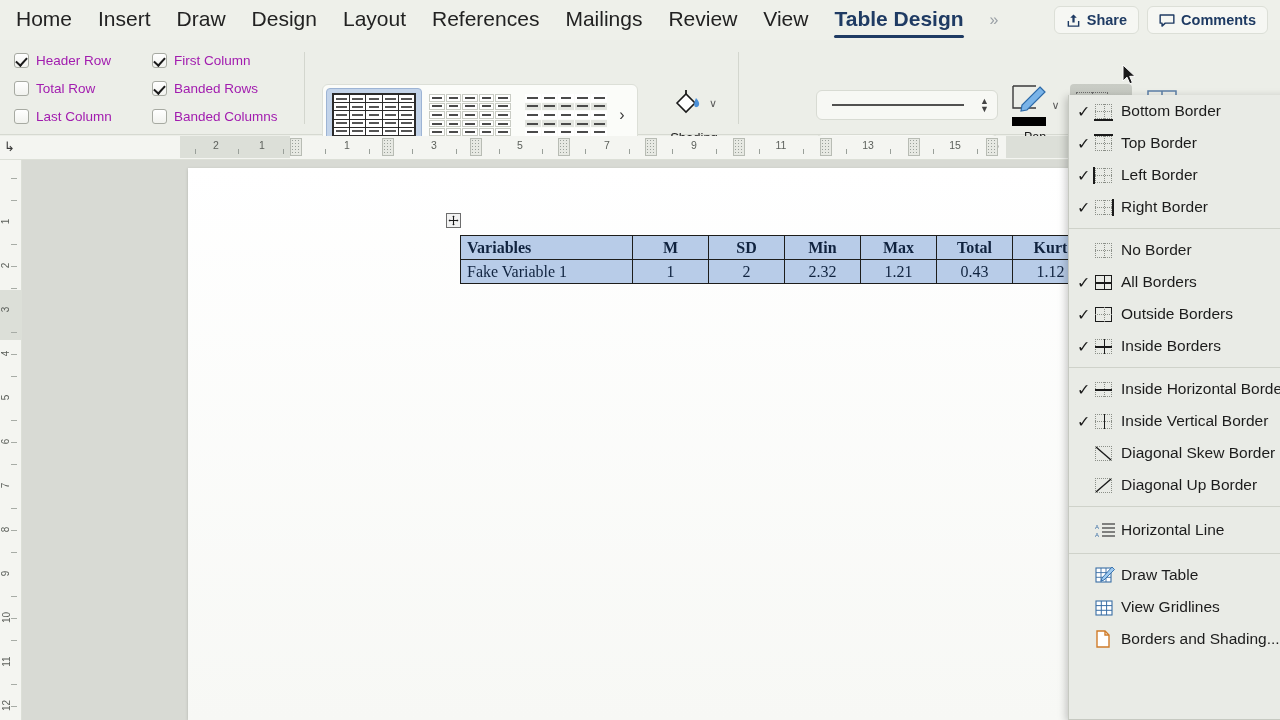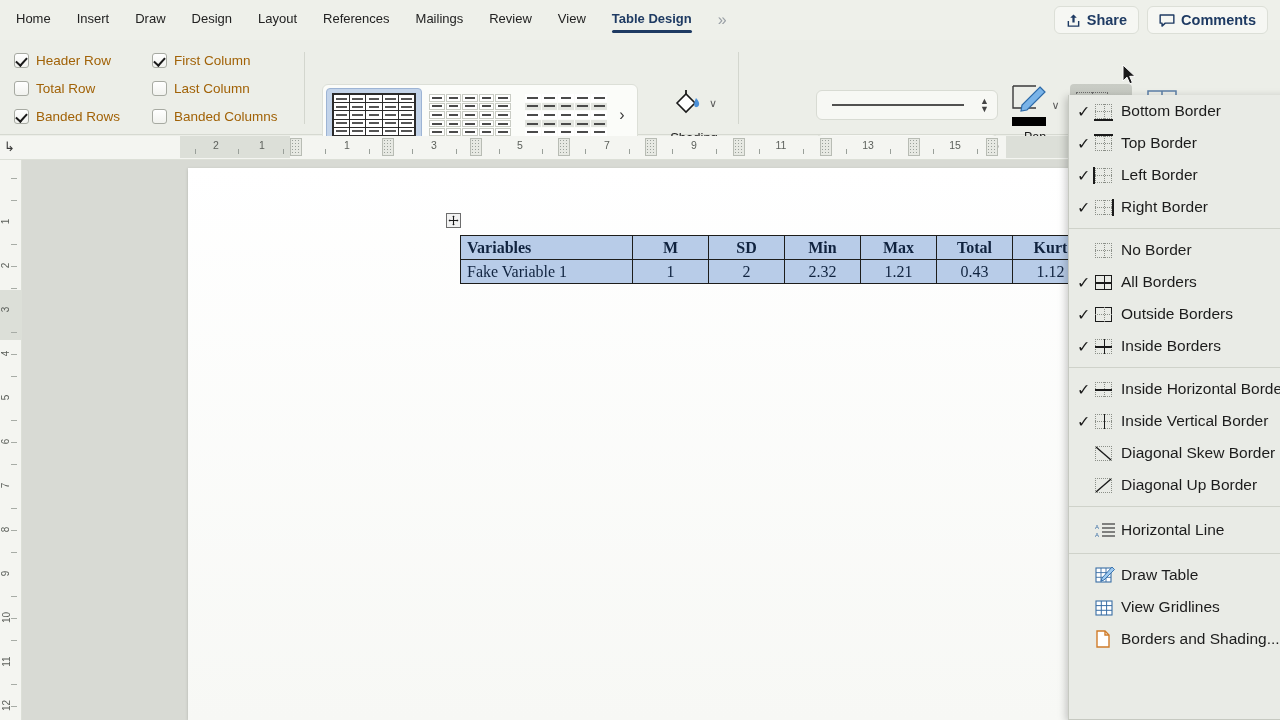--- a/index.html
+++ b/index.html
@@ -12,21 +12,21 @@
   }
   #app { position: relative; width: 1280px; height: 720px; }
 
   
   .tabbar {
     position: absolute; left:0; top:0; width:1280px; height:40px;
     background:#eef0ea;
     display:flex; align-items:center;
   }
   .tab {
-    font-size:13px; color:#222; padding:0 0 3px 0; margin-right:26px;
+    font-size:21px; color:#222; padding:0 0 3px 0; margin-right:26px;
     white-space:nowrap; position:relative; font-weight:400;
   }
   .tab:first-child { margin-left:16px; }
   .tab.active { color:#1f3b63; font-weight:bold; }
   .tab.active:after {
     content:""; position:absolute; left:0; right:0; bottom:-4px; height:3px;
     background:#1f3b63; border-radius:2px;
   }
   .chev-more { color:#9aa0a6; font-size:16px; margin-right:auto; letter-spacing:-2px;}
   .topright { display:flex; align-items:center; gap:8px; margin-right:12px; }
@@ -40,21 +40,21 @@
   
   .ribbon {
     position:absolute; left:0; top:40px; width:1280px; height:95px;
     background:#eceee8; border-bottom:1px solid #d6d9d1;
   }
   .rgroup { position:absolute; top:0; height:95px; }
 
   
   .opts { left:14px; top:6px; display:grid; grid-template-columns:138px 140px;
           grid-template-rows:28px 28px 28px; align-content:start; }
-  .optitem { display:flex; align-items:center; gap:7px; font-size:13.5px; color:#a16207; }
+  .optitem { display:flex; align-items:center; gap:7px; font-size:13.5px; color:#a21caf; }
   .cbox {
     width:15px; height:15px; border:1px solid #a7aaa2; border-radius:3px;
     background:linear-gradient(#ffffff,#f1f2ee); position:relative; flex:0 0 auto;
   }
   .cbox.checked:after{
     content:""; position:absolute; left:3px; top:1px; width:5px; height:9px;
     border:solid #1a1a1a; border-width:0 2px 2px 0; transform:rotate(42deg);
   }
   .vsep { position:absolute; top:12px; width:1px; height:72px; background:#d3d6ce; }
 
@@ -232,26 +232,26 @@
       </div>
       <div class="optitem">
         <span class="cbox checked"></span>
         <span>First Column</span>
       </div>
       <div class="optitem">
         <span class="cbox"></span>
         <span>Total Row</span>
       </div>
       <div class="optitem">
+        <span class="cbox checked"></span>
+        <span>Banded Rows</span>
+      </div>
+      <div class="optitem">
         <span class="cbox"></span>
         <span>Last Column</span>
-      </div>
-      <div class="optitem">
-        <span class="cbox checked"></span>
-        <span>Banded Rows</span>
       </div>
       <div class="optitem">
         <span class="cbox"></span>
         <span>Banded Columns</span>
       </div>
     </div>
 
     <div class="vsep" style="left:304px;"></div>
 
     <div class="rgroup gallery">

